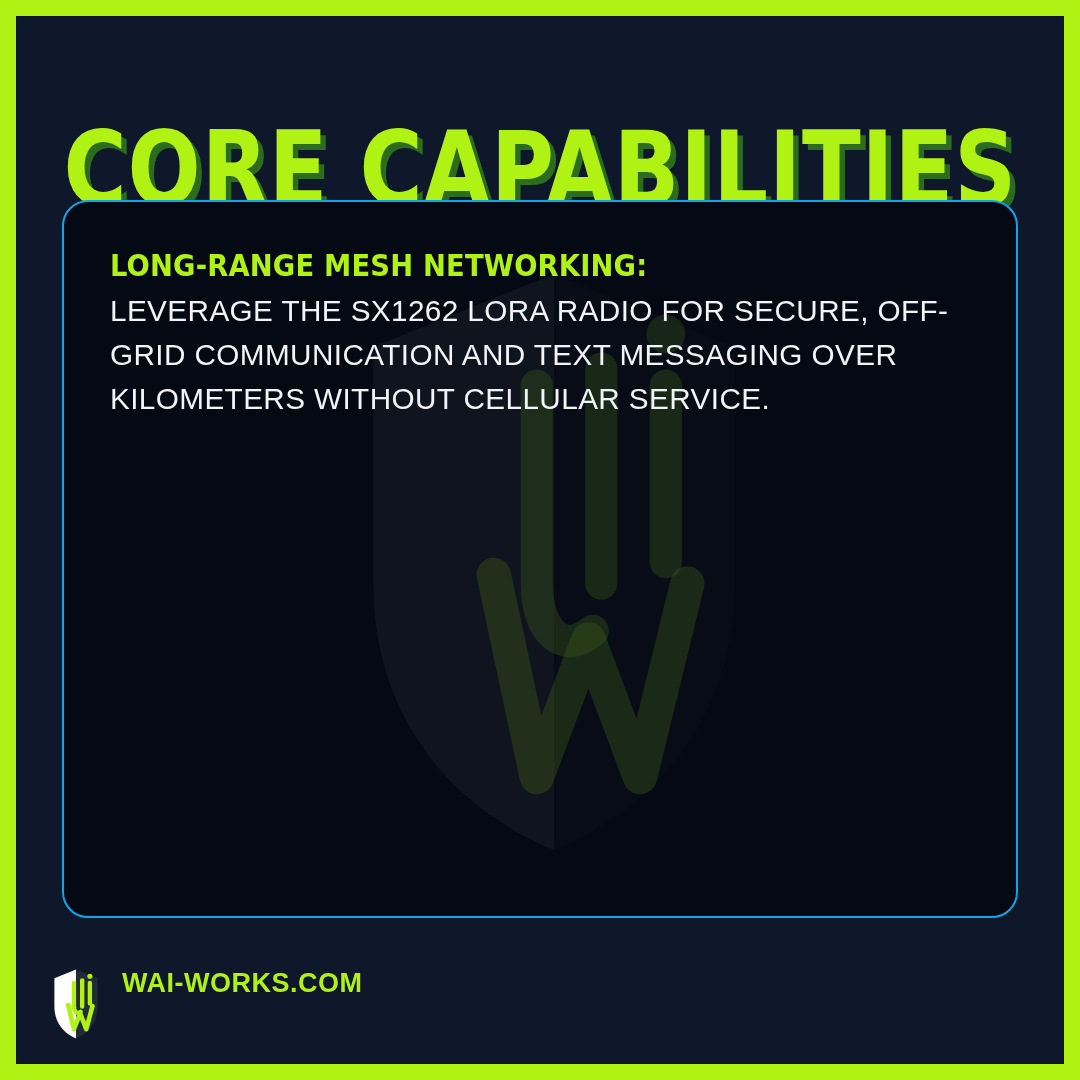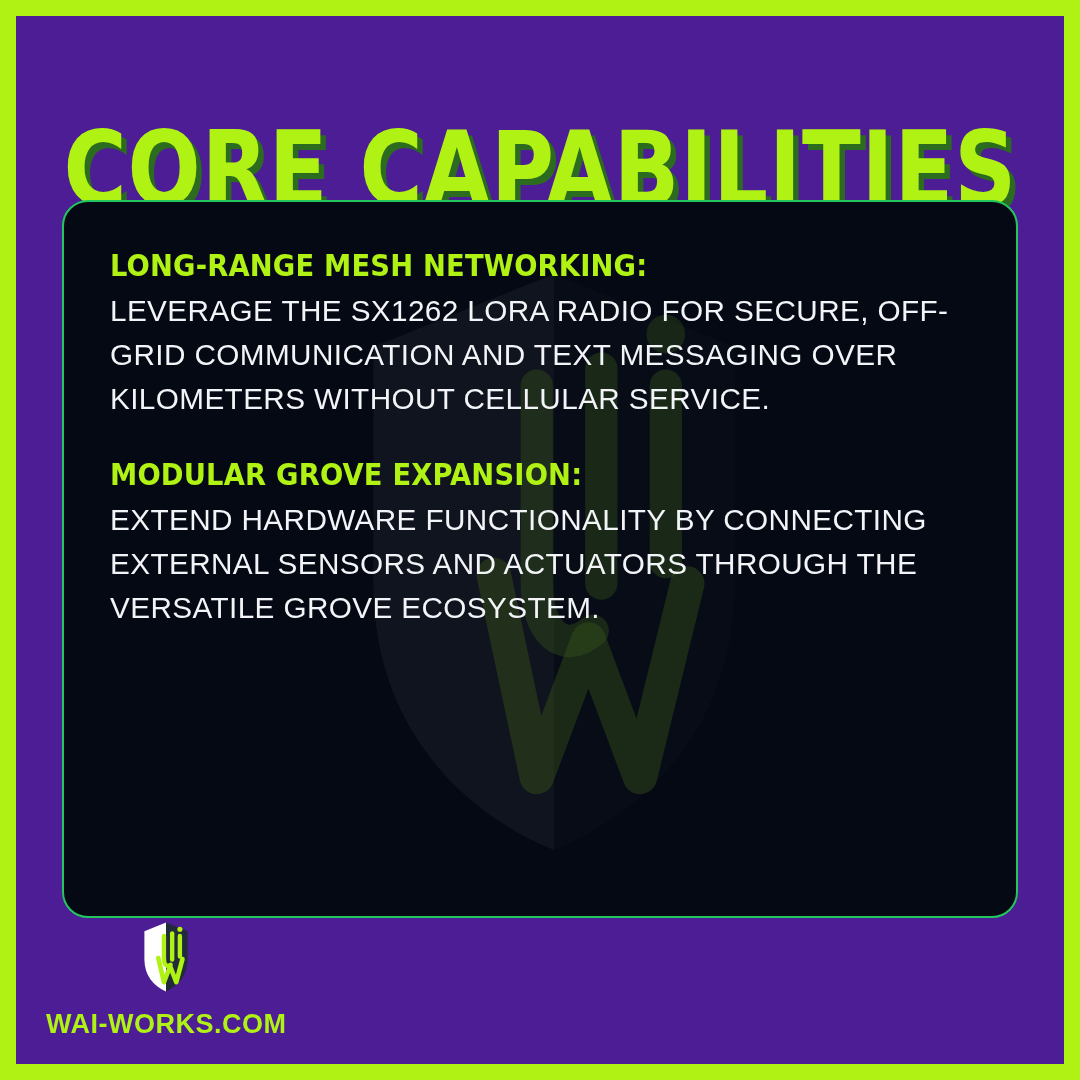--- a/index.html
+++ b/index.html
@@ -20,21 +20,21 @@
     height: 1080px;
     box-sizing: border-box;
     padding: 16px;
     background: #b0f213;
   }
 
   .inner-canvas {
     position: relative;
     width: 100%;
     height: 100%;
-    background: #4c1d95;
+    background: #0f172a;
     box-sizing: border-box;
     overflow: hidden;
   }
 
   
   .title-wrap {
     position: absolute;
     left: 0;
     top: 30px;
     width: 100%;
@@ -57,21 +57,21 @@
   }
 
   
   .card {
     position: absolute;
     left: 46px;
     top: 184px;
     width: 956px;
     height: 718px;
     box-sizing: border-box;
-    border: 2px solid #22c55e;
+    border: 2px solid #0ea5e9;
     border-radius: 26px;
     background: #050914;
     overflow: hidden;
   }
 
   .watermark {
     position: absolute;
     left: 275px;
     top: 50px;
     width: 430px;
@@ -117,23 +117,21 @@
     transform: scaleX(0.99);
     transform-origin: left center;
   }
 
   
   .footer {
     position: absolute;
     left: 30px;
     bottom: 24px;
     display: flex;
-    align-items: center;
     gap: 16px;
-    flex-direction: column;
   }
 
   .footer-logo {
     width: 60px;
     height: 72px;
     flex: 0 0 auto;
   }
   .footer-logo svg { display: block; width: 100%; height: 100%; }
 
   .footer-url {
@@ -178,24 +176,20 @@
       </div>
 
       <div class="card-body">
 
         <div class="section">
           <div class="section-heading">LONG-RANGE MESH NETWORKING:</div>
           <p class="section-body">LEVERAGE THE SX1262 LORA RADIO FOR SECURE, OFF-GRID COMMUNICATION AND TEXT MESSAGING OVER KILOMETERS WITHOUT CELLULAR SERVICE.</p>
         </div>
 
 
-        <div class="section">
-          <div class="section-heading">MODULAR GROVE EXPANSION:</div>
-          <p class="section-body">EXTEND HARDWARE FUNCTIONALITY BY CONNECTING EXTERNAL SENSORS AND ACTUATORS THROUGH THE VERSATILE GROVE ECOSYSTEM.</p>
-        </div>
 
       </div>
     </div>
 
     <div class="footer">
       <div class="footer-logo">
         <svg viewBox="0 0 200 280" xmlns="http://www.w3.org/2000/svg">
           <path d="M100 6 L16 40 L16 150 C16 212 52 254 100 274 Z" fill="#ffffff"></path>
           <path d="M100 6 L184 40 L184 150 C184 212 148 254 100 274 Z" fill="#222b39"></path>
           <g fill="none" stroke="#b0f213" stroke-width="17" stroke-linecap="round">

